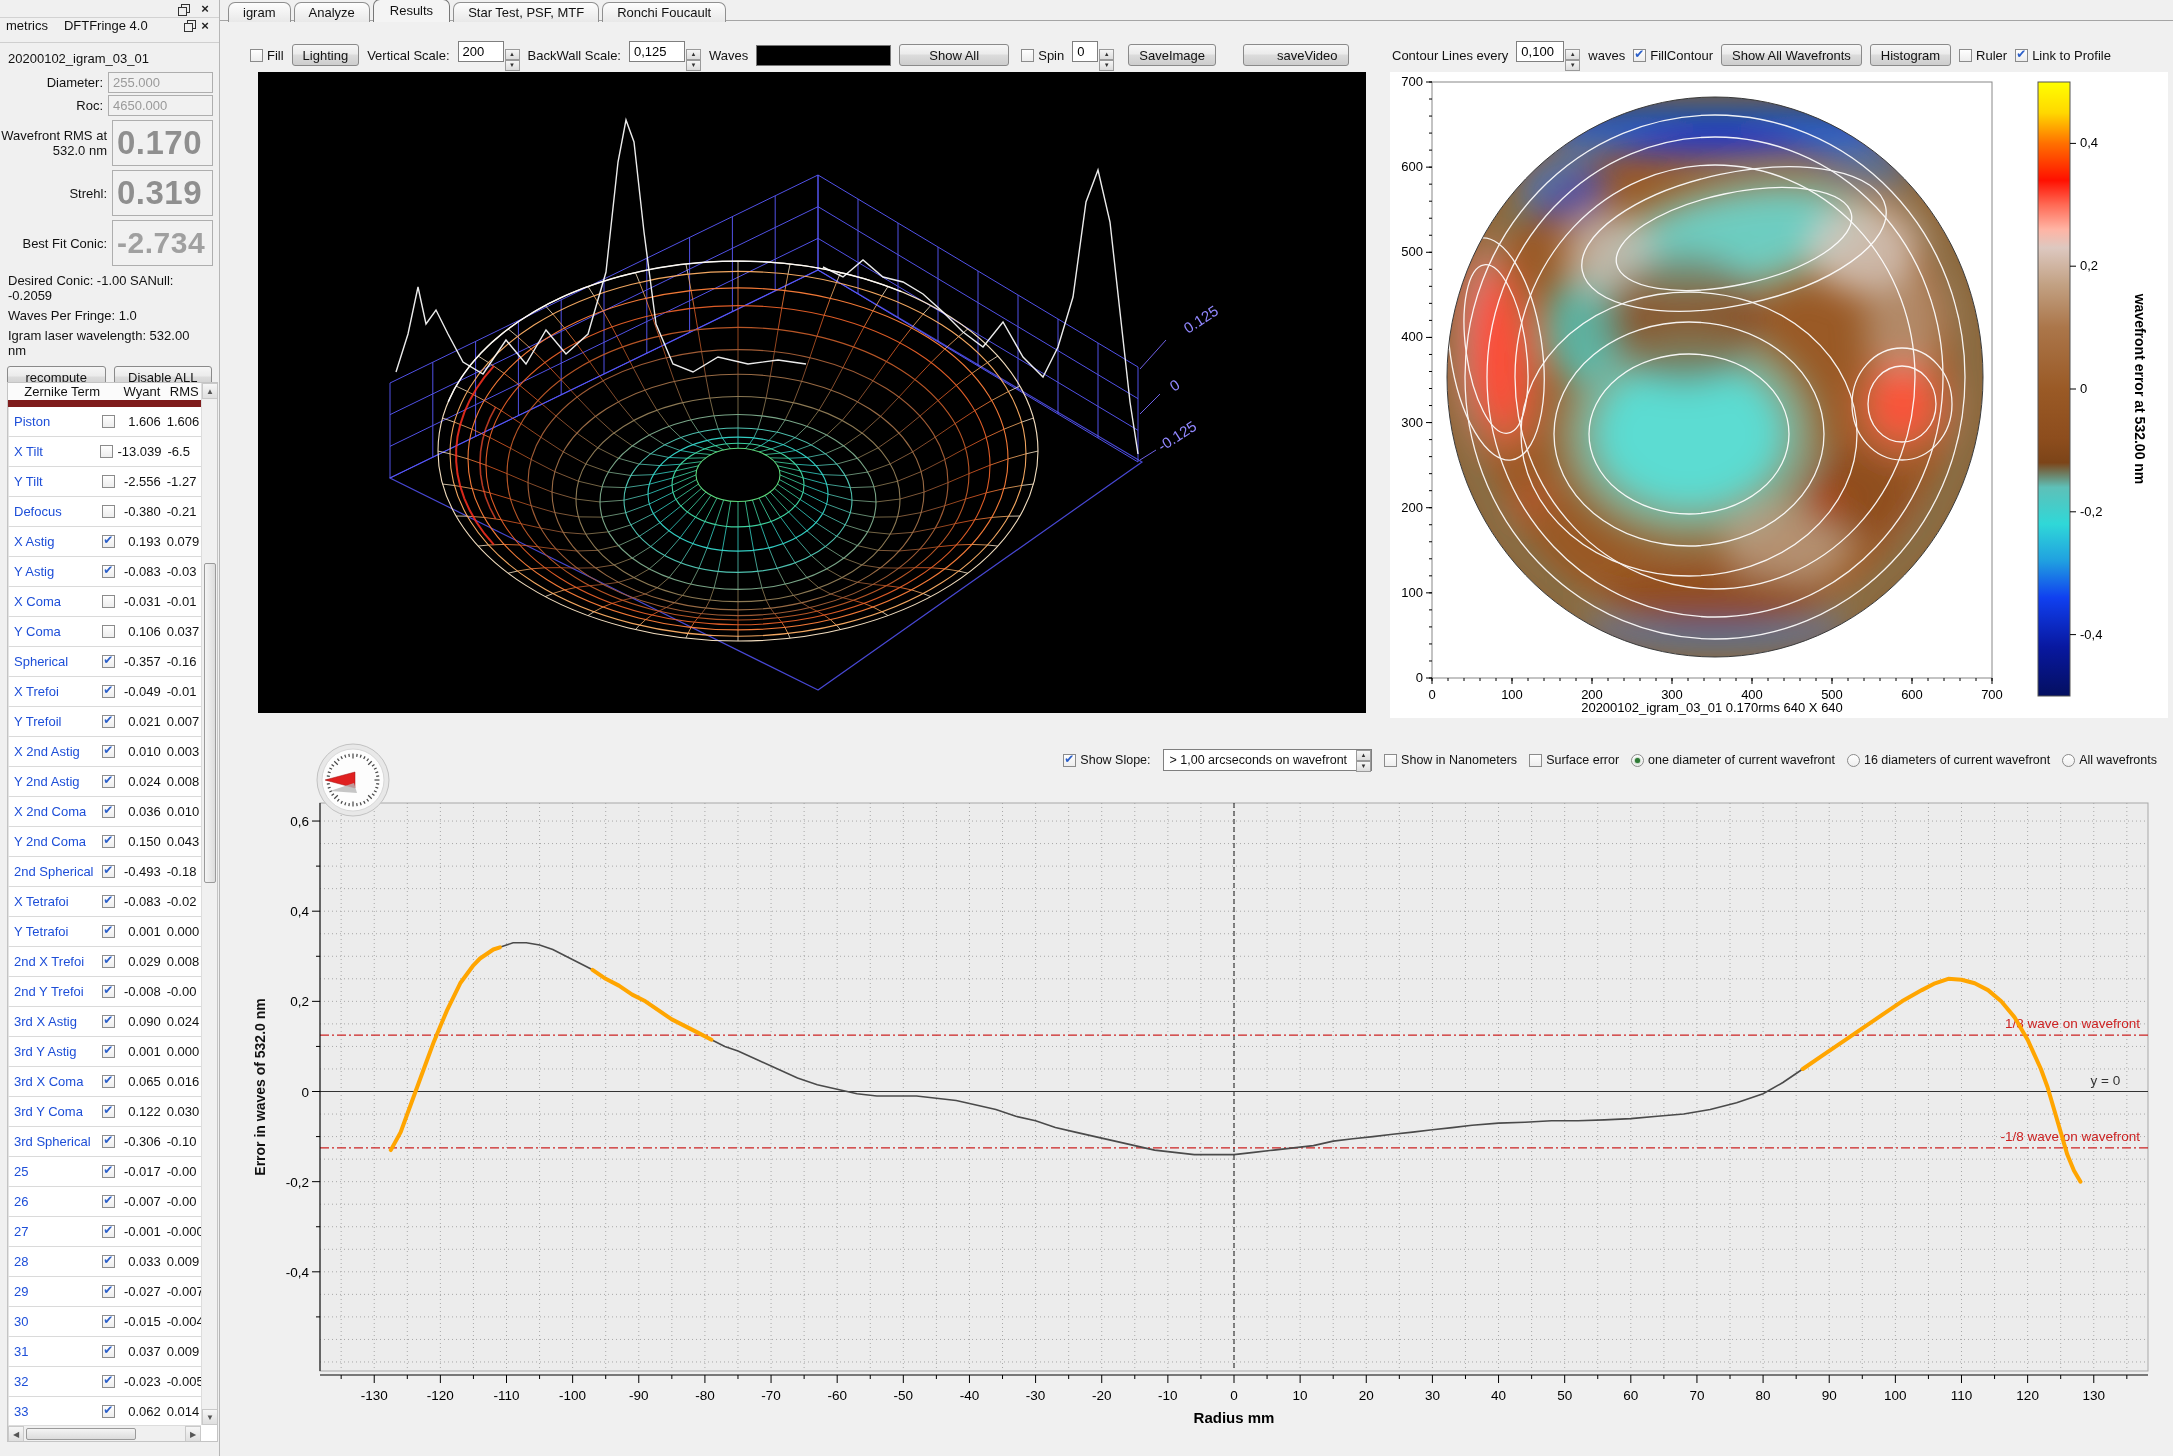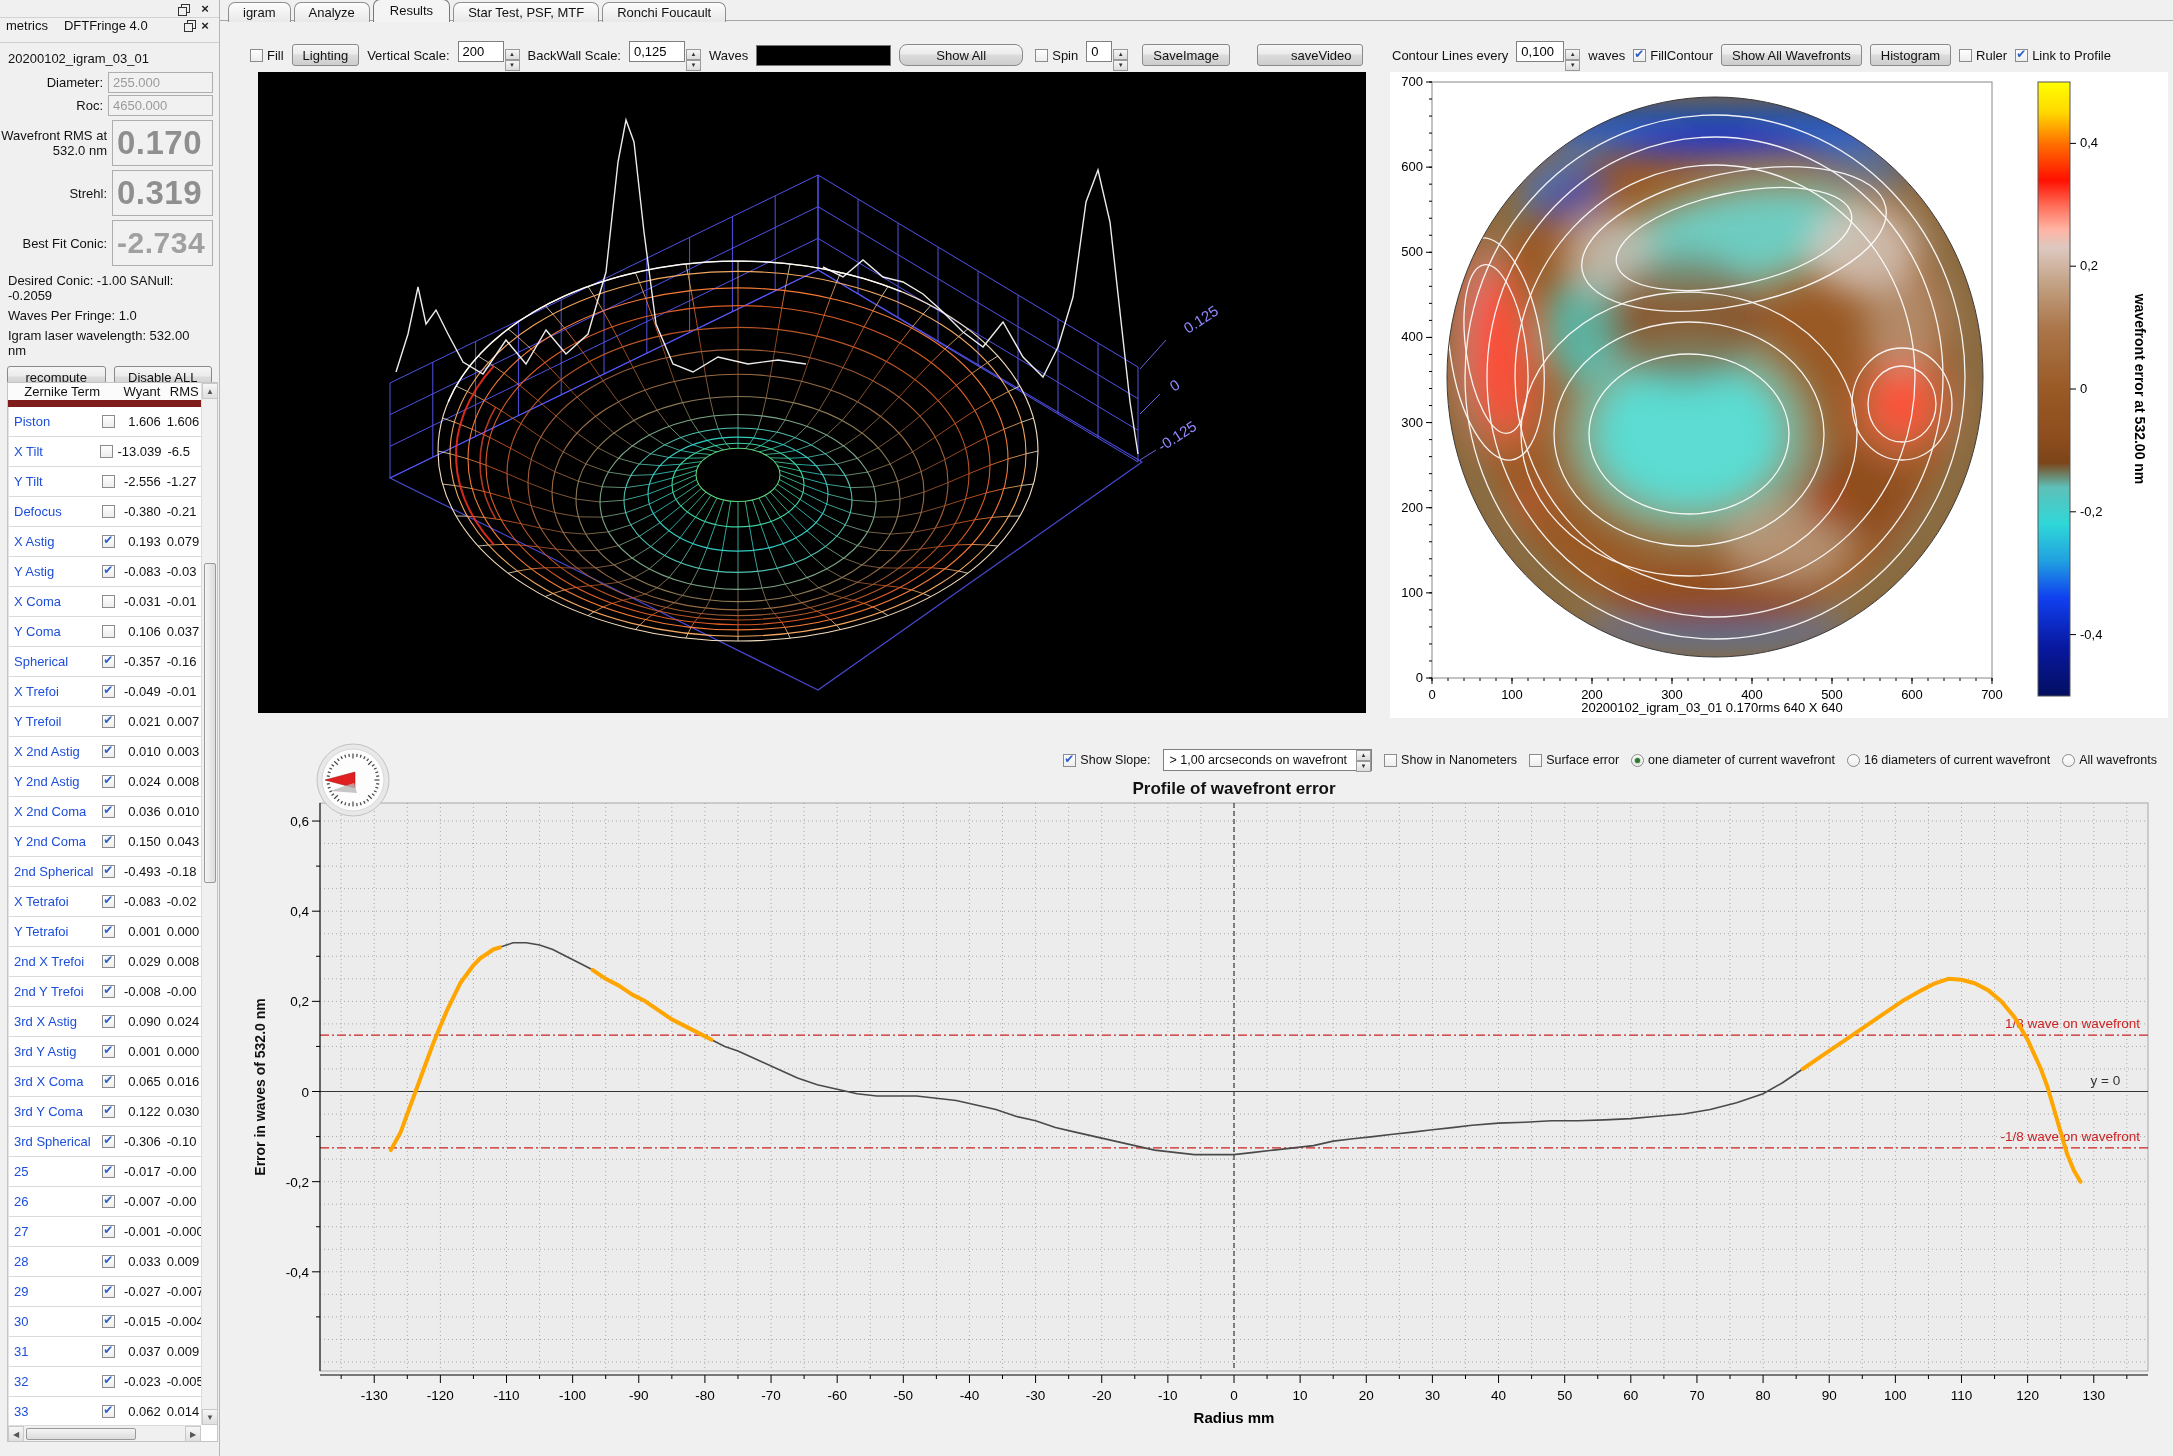--- a/index.html
+++ b/index.html
@@ -410,21 +410,21 @@
             <span>▲</span>
             <span>▼</span>
           </span></span>
       <span>BackWall Scale:</span>
       <span><input class="input" style="width: 56px;" value="0,125"><span class="spin">
             <span>▲</span>
             <span>▼</span>
           </span></span>
       <span>Waves</span>
       <span class="swatch" style="background:#000;"></span>
-      <button class="btn" style="width:124px;border-radius:8px;">Show All</button>
+      <button class="btn" style="width:110px;">Show All</button>
       <label class="check" style="margin-left:4px;justify-content:center;">
           <span class="cb"></span>
           <span>Spin</span>
         </label>
       <span><input class="input" style="width: 26px;" value="0"><span class="spin">
             <span>▲</span>
             <span>▼</span>
           </span></span>
       <button class="btn" style="margin-left:6px;">SaveImage</button>
       <button class="btn" style="margin-left:19px;padding-left:33px;">saveVideo</button>
@@ -1233,21 +1233,20 @@
             <line x1="55.738329701443504" y1="18.261670298556485" x2="52.20279579551077" y2="21.797204204489226"></line>
             <line x1="58.4389503509361" y1="21.423690814249454" x2="56.01189936781127" y2="23.187046571126878"></line>
             <line x1="60.61167289099174" y1="24.969251756902004" x2="57.938653318426645" y2="26.331223256120644"></line>
             <line x1="62.20299768182157" y1="28.811049649063886" x2="59.34982813293611" y2="29.73810063218873"></line>
             <line x1="63.17374102577115" y1="32.85448667643388" x2="60.21067600398574" y2="33.32379007155457"></line>
           </g>
         <polygon points="9,37 39,29 39,45" fill="#e02020" stroke="#a01010" stroke-width="0.5"></polygon>
         <polygon points="14,48 38,40 41,50" fill="#b8b8b8" opacity="0.8"></polygon>
       </svg>
 
-      <div id="profile-title">Profile of wavefront error</div>
       <div id="profile-ylabel">Error in waves of  532.0 nm</div>
       <svg id="profile-svg" width="1885" height="655" viewBox="0 0 1885 655">
           <rect x="38" y="8" width="1828" height="568" fill="#ececec" stroke="#a8a8a8" stroke-width="1"></rect>
           <g stroke="#9c9c9c" stroke-width="1" stroke-dasharray="1 3" opacity="0.85">
             <line x1="59.163531114326986" y1="8" x2="59.163531114326986" y2="576"></line>
             <line x1="92.23154848046303" y1="8" x2="92.23154848046303" y2="576"></line>
             <line x1="125.29956584659907" y1="8" x2="125.29956584659907" y2="576"></line>
             <line x1="158.3675832127351" y1="8" x2="158.3675832127351" y2="576"></line>
             <line x1="191.43560057887115" y1="8" x2="191.43560057887115" y2="576"></line>
             <line x1="224.50361794500716" y1="8" x2="224.50361794500716" y2="576"></line>

